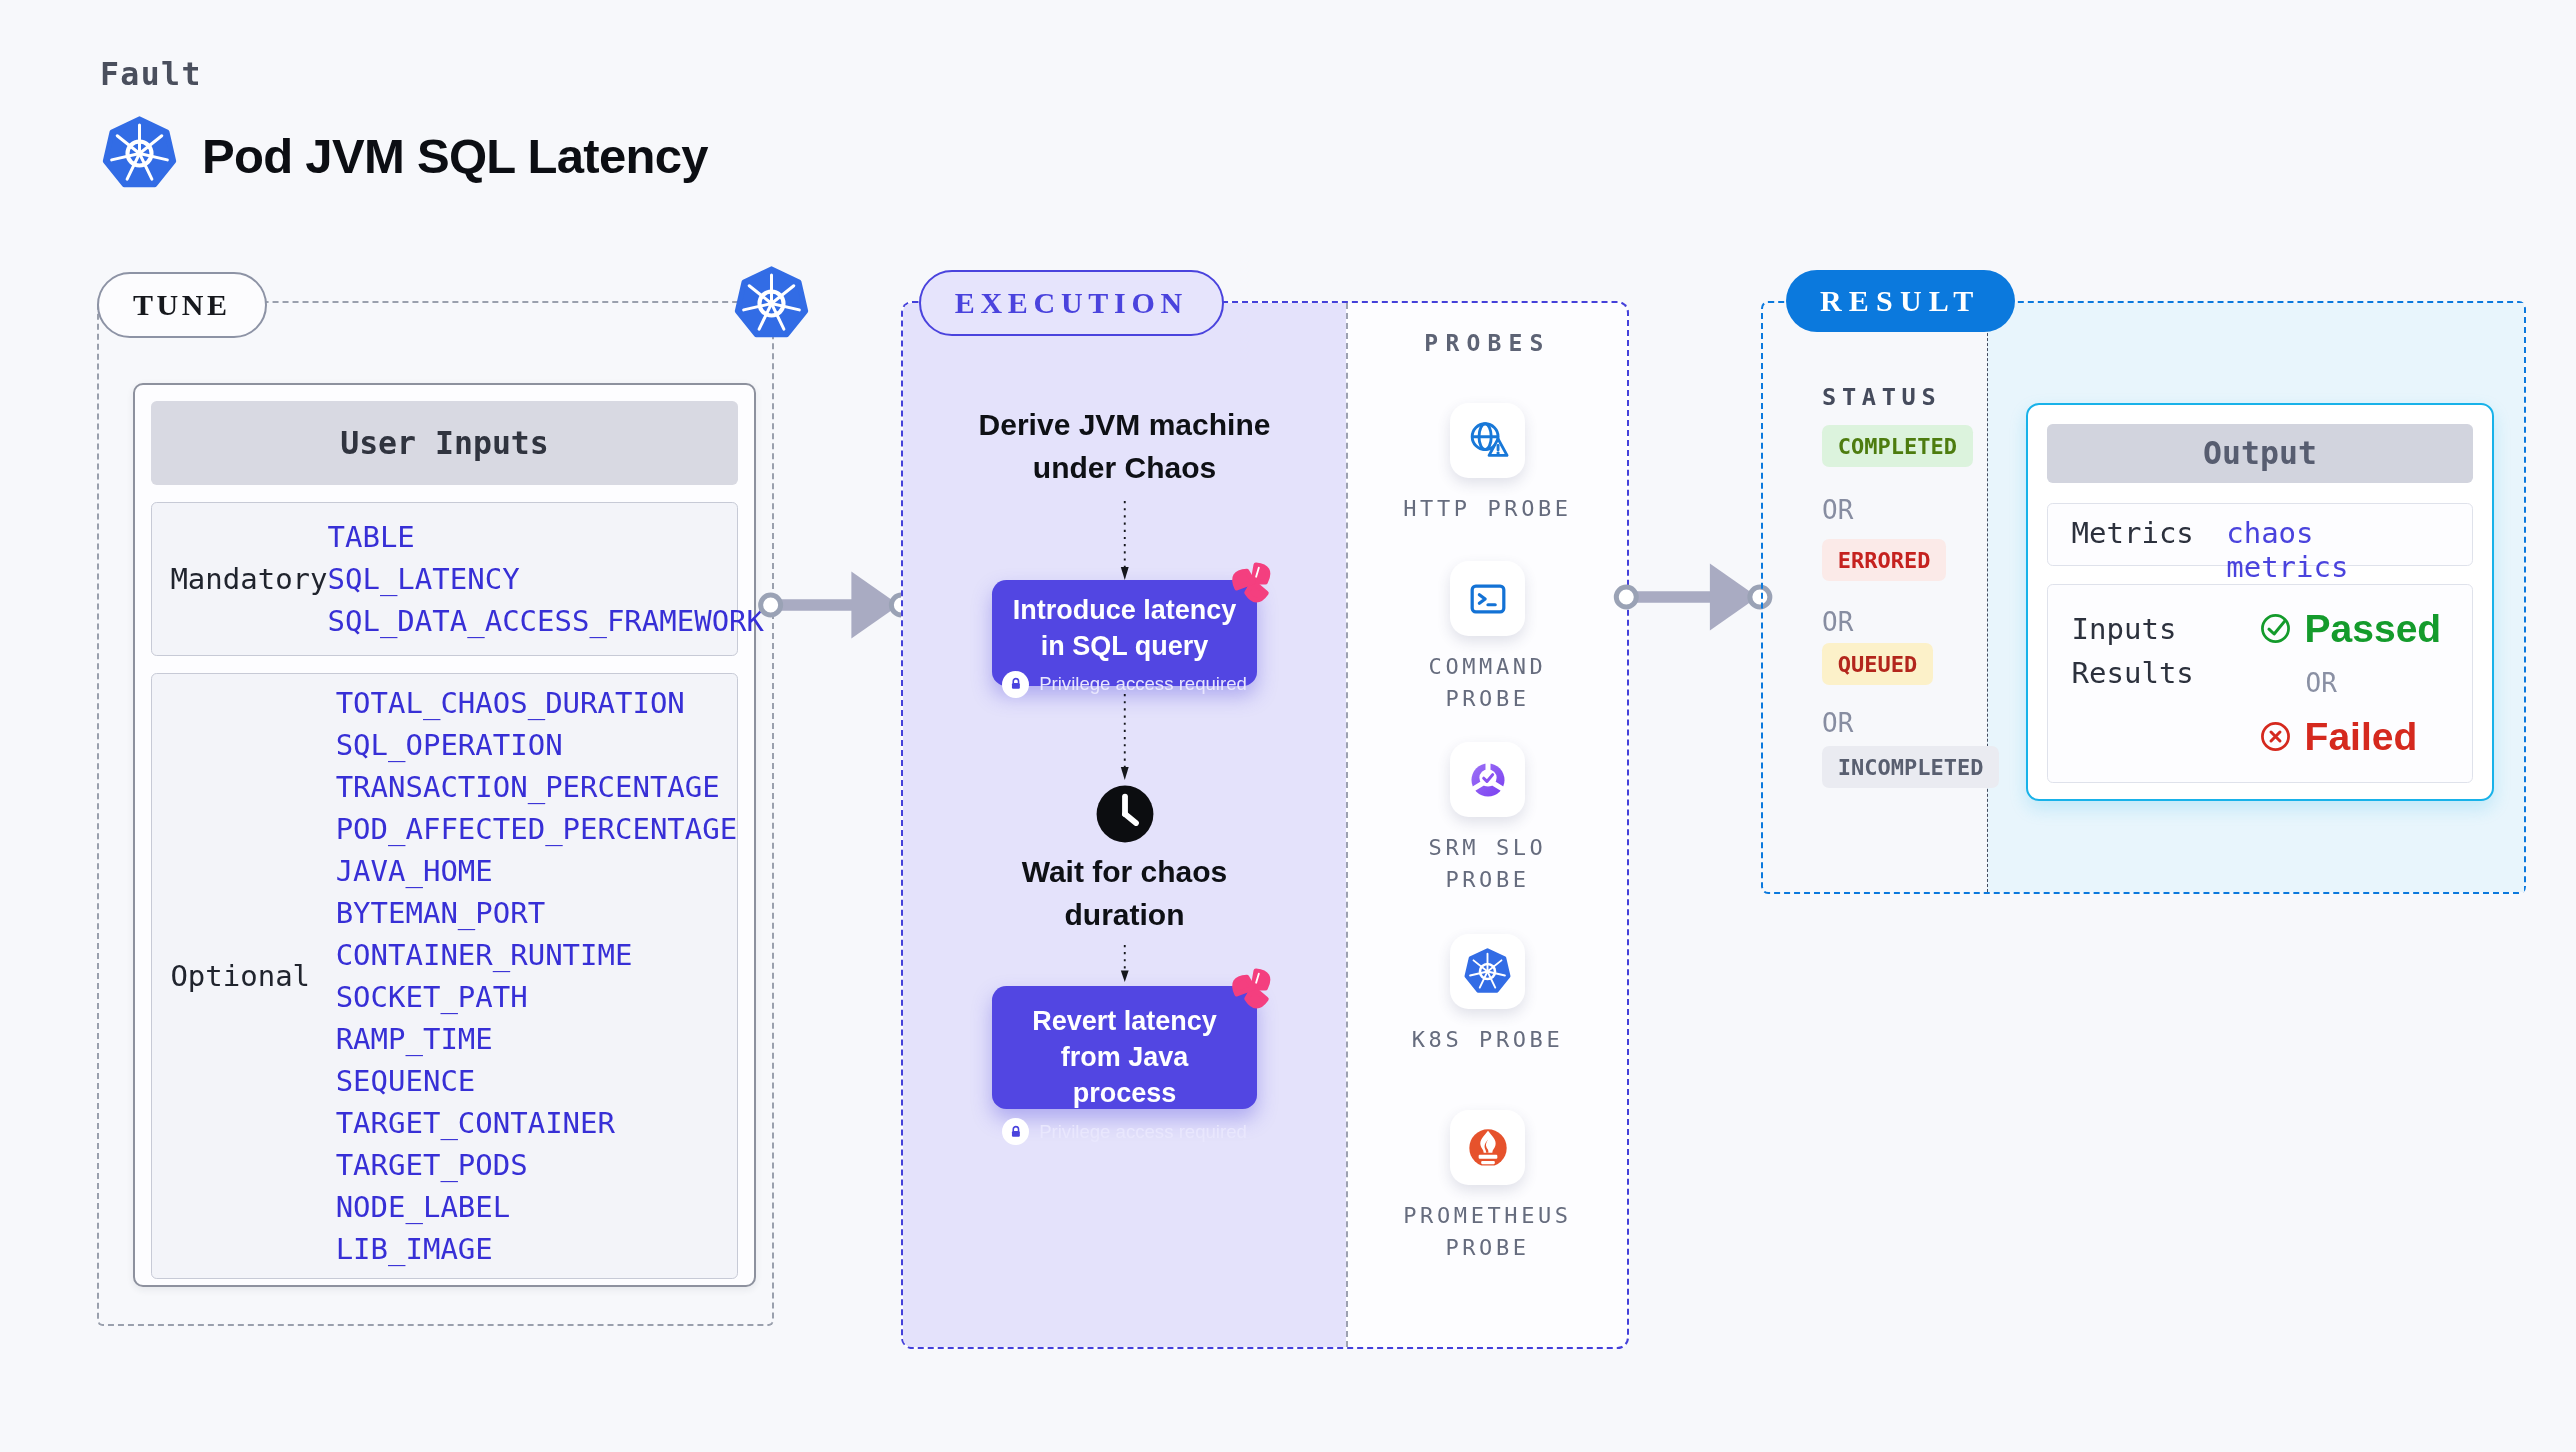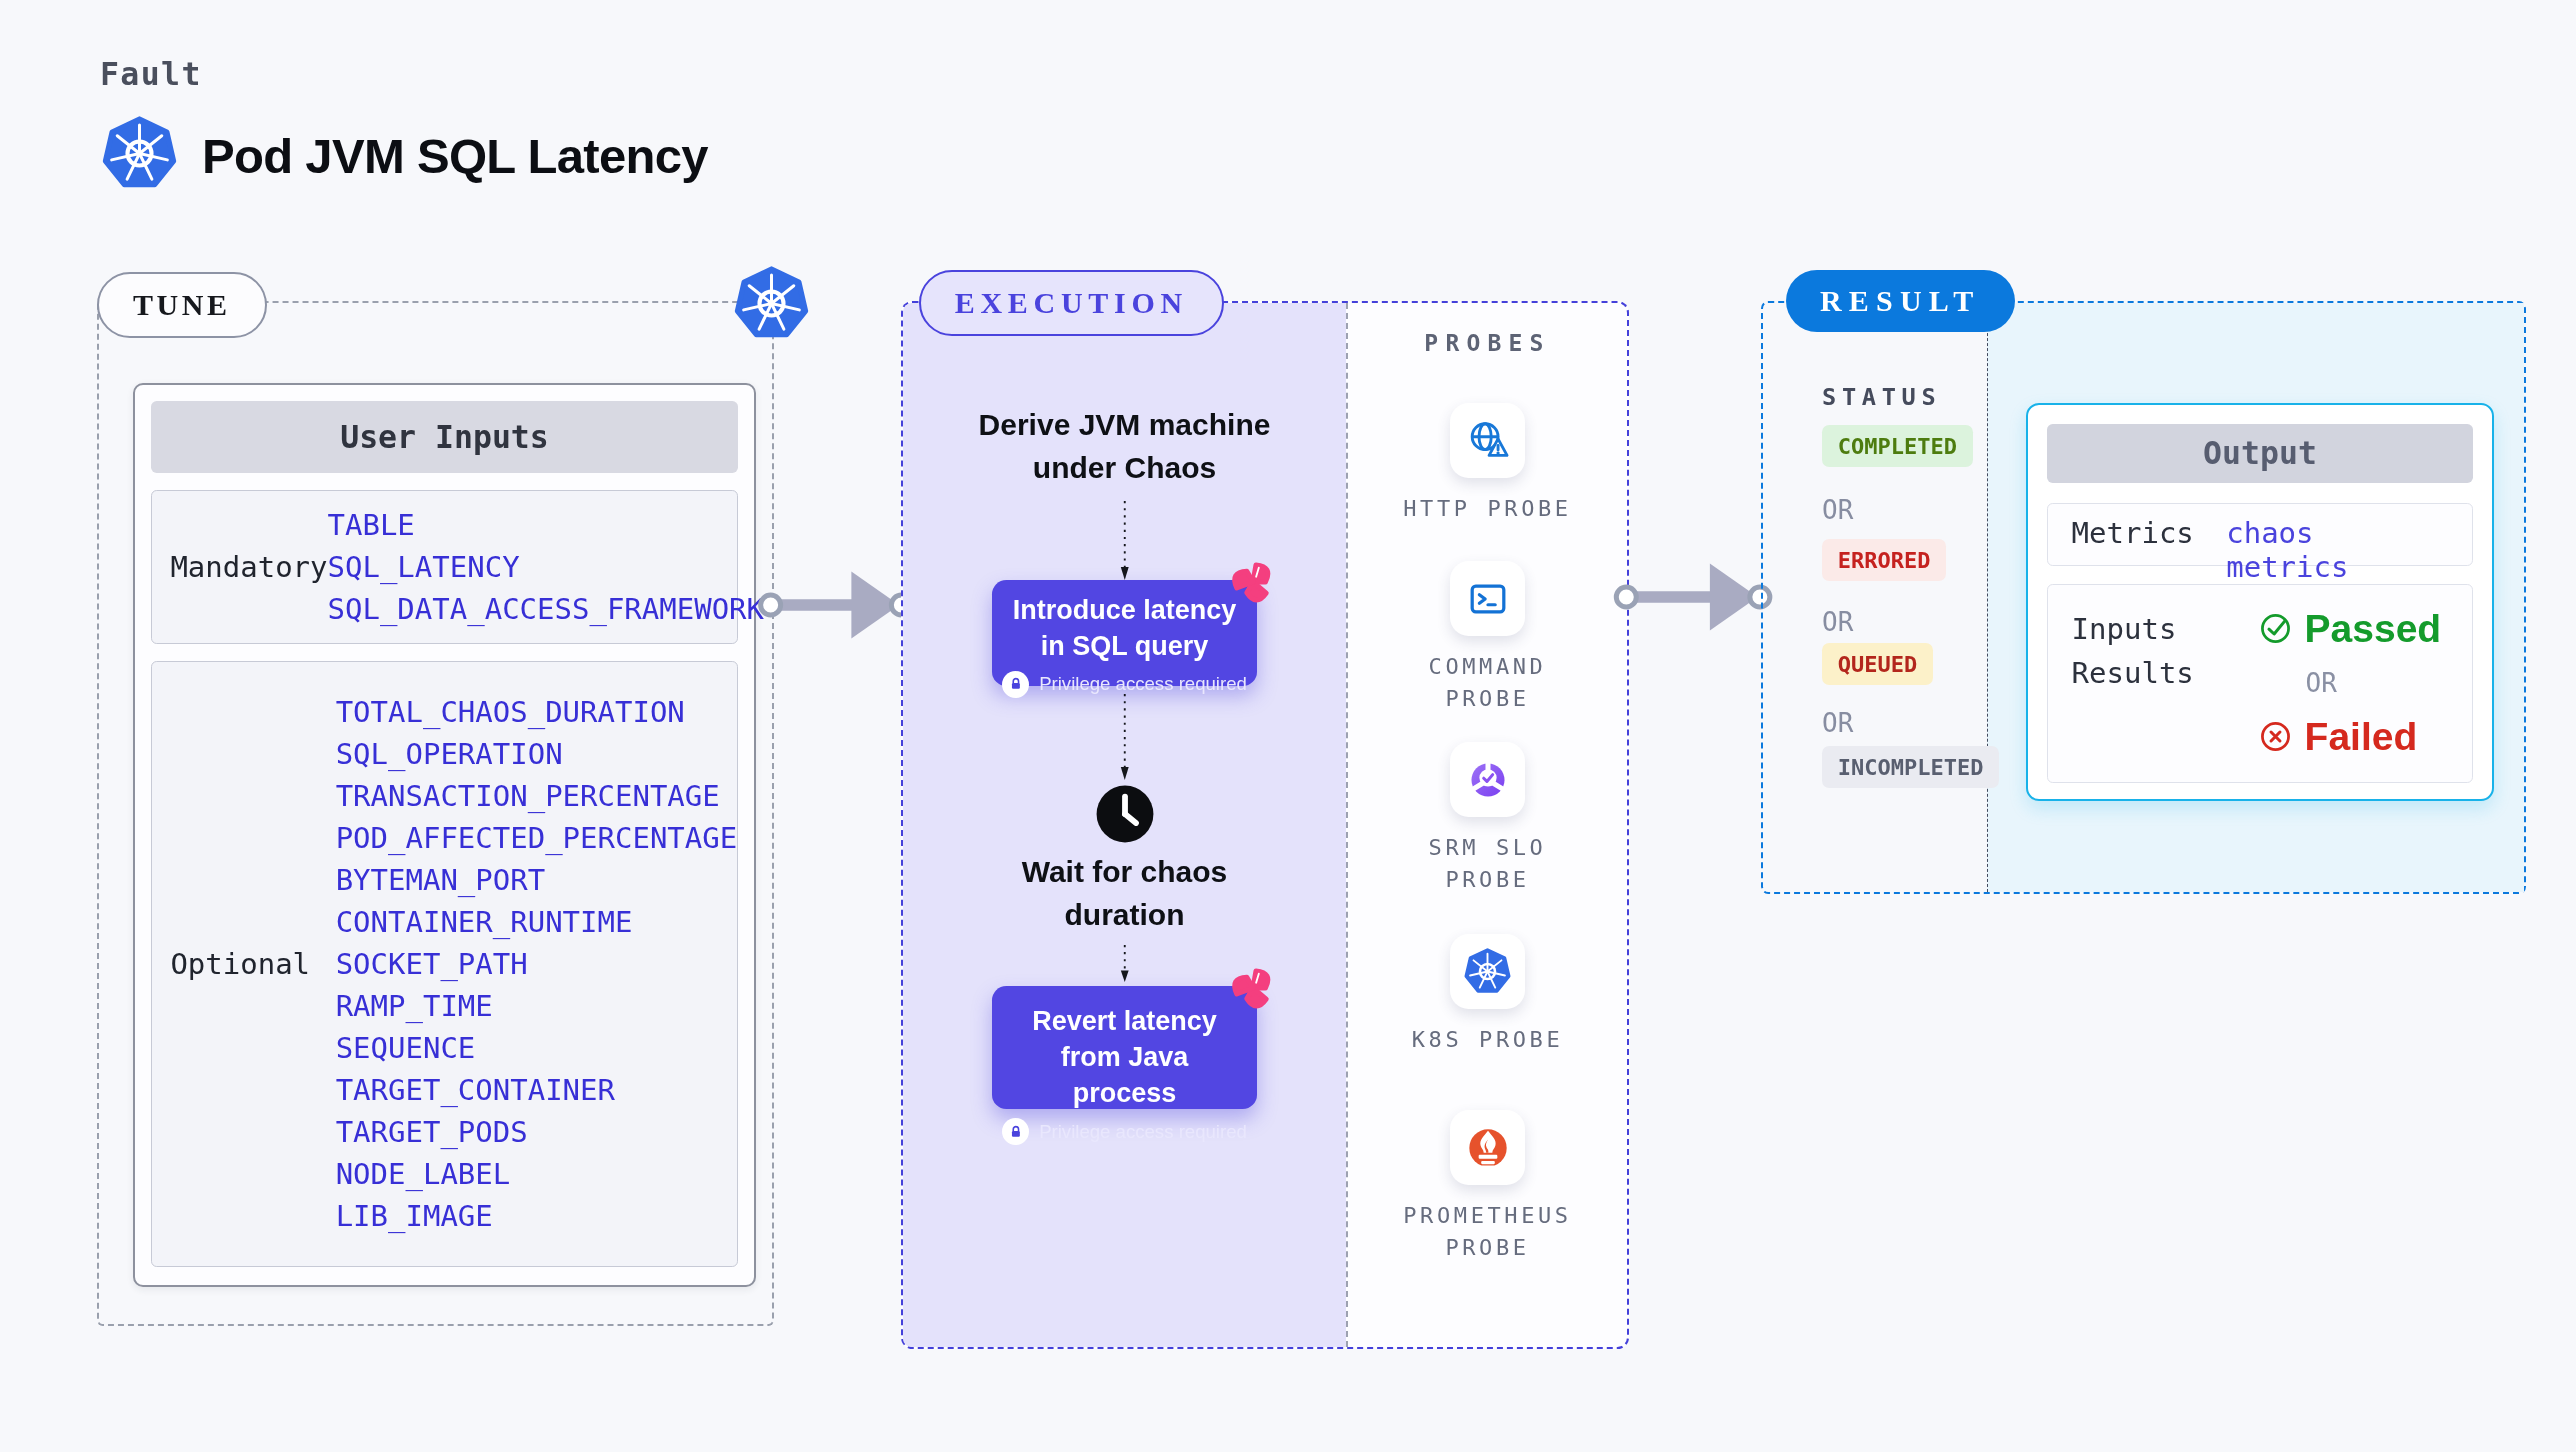--- a/index.html
+++ b/index.html
@@ -16,21 +16,21 @@
   
   .pill{display:inline-flex;align-items:center;height:62px;padding:0 34px;border-radius:33px;
         font-weight:700;font-size:30px;letter-spacing:4.3px;font-family:Liberation Serif, serif;}
 
   
   .tune-box{left:97px;top:301px;width:673px;height:1021px;border:2.1px dashed #9aa0ad;border-radius:5.7px;}
   .tune-badge{left:-2.1px;top:-31.5px;background:#fcfcfe;border:2.1px solid #8d93a5;color:#16181d;}
   .tune-k8s{right:-37px;top:-37px;width:75px;height:75px;}
   .ui-card{left:34px;top:80px;width:623px;height:904px;background:#fdfdff;border:2.1px solid #8d919e;
            border-radius:10px;box-shadow:0 2.9px 7.2px rgba(40,45,70,.08);padding:15.8px;box-sizing:border-box;}
-  .ui-header{height:72px;background:#d8d9e2;border-radius:5.7px;display:flex;align-items:center;justify-content:center;
+  .ui-header{height:84px;background:#d8d9e2;border-radius:5.7px;display:flex;align-items:center;justify-content:center;
              font-size:31.5px;font-weight:600;color:#30343f;}
   .ui-section{margin-top:17px;background:#f3f4f9;border:1.4px solid #c7cad6;border-radius:5.7px;display:flex;box-sizing:border-box;}
   .ui-section.mand{height:154px;}
   .ui-section.opt{height:606px;}
   .ui-sec-label{width:199px;display:flex;align-items:center;padding-left:18.6px;box-sizing:border-box;
                 font-size:29px;color:#20242e;}
   .ui-values{flex:1;display:flex;flex-direction:column;justify-content:center;}
   .ui-values span{display:block;line-height:42px;font-size:29px;font-weight:500;color:#372fd6;}
 
   
@@ -206,20 +206,21 @@
         </div>
       </div>
 
       <div class="ui-section opt">
         <div class="ui-sec-label">Optional</div>
         <div class="ui-values">
           <span>TOTAL_CHAOS_DURATION</span>
           <span>SQL_OPERATION</span>
           <span>TRANSACTION_PERCENTAGE</span>
           <span>POD_AFFECTED_PERCENTAGE</span>
+          <span>JAVA_HOME</span>
           <span>BYTEMAN_PORT</span>
           <span>CONTAINER_RUNTIME</span>
           <span>SOCKET_PATH</span>
           <span>RAMP_TIME</span>
           <span>SEQUENCE</span>
           <span>TARGET_CONTAINER</span>
           <span>TARGET_PODS</span>
           <span>NODE_LABEL</span>
           <span>LIB_IMAGE</span>
         </div>

